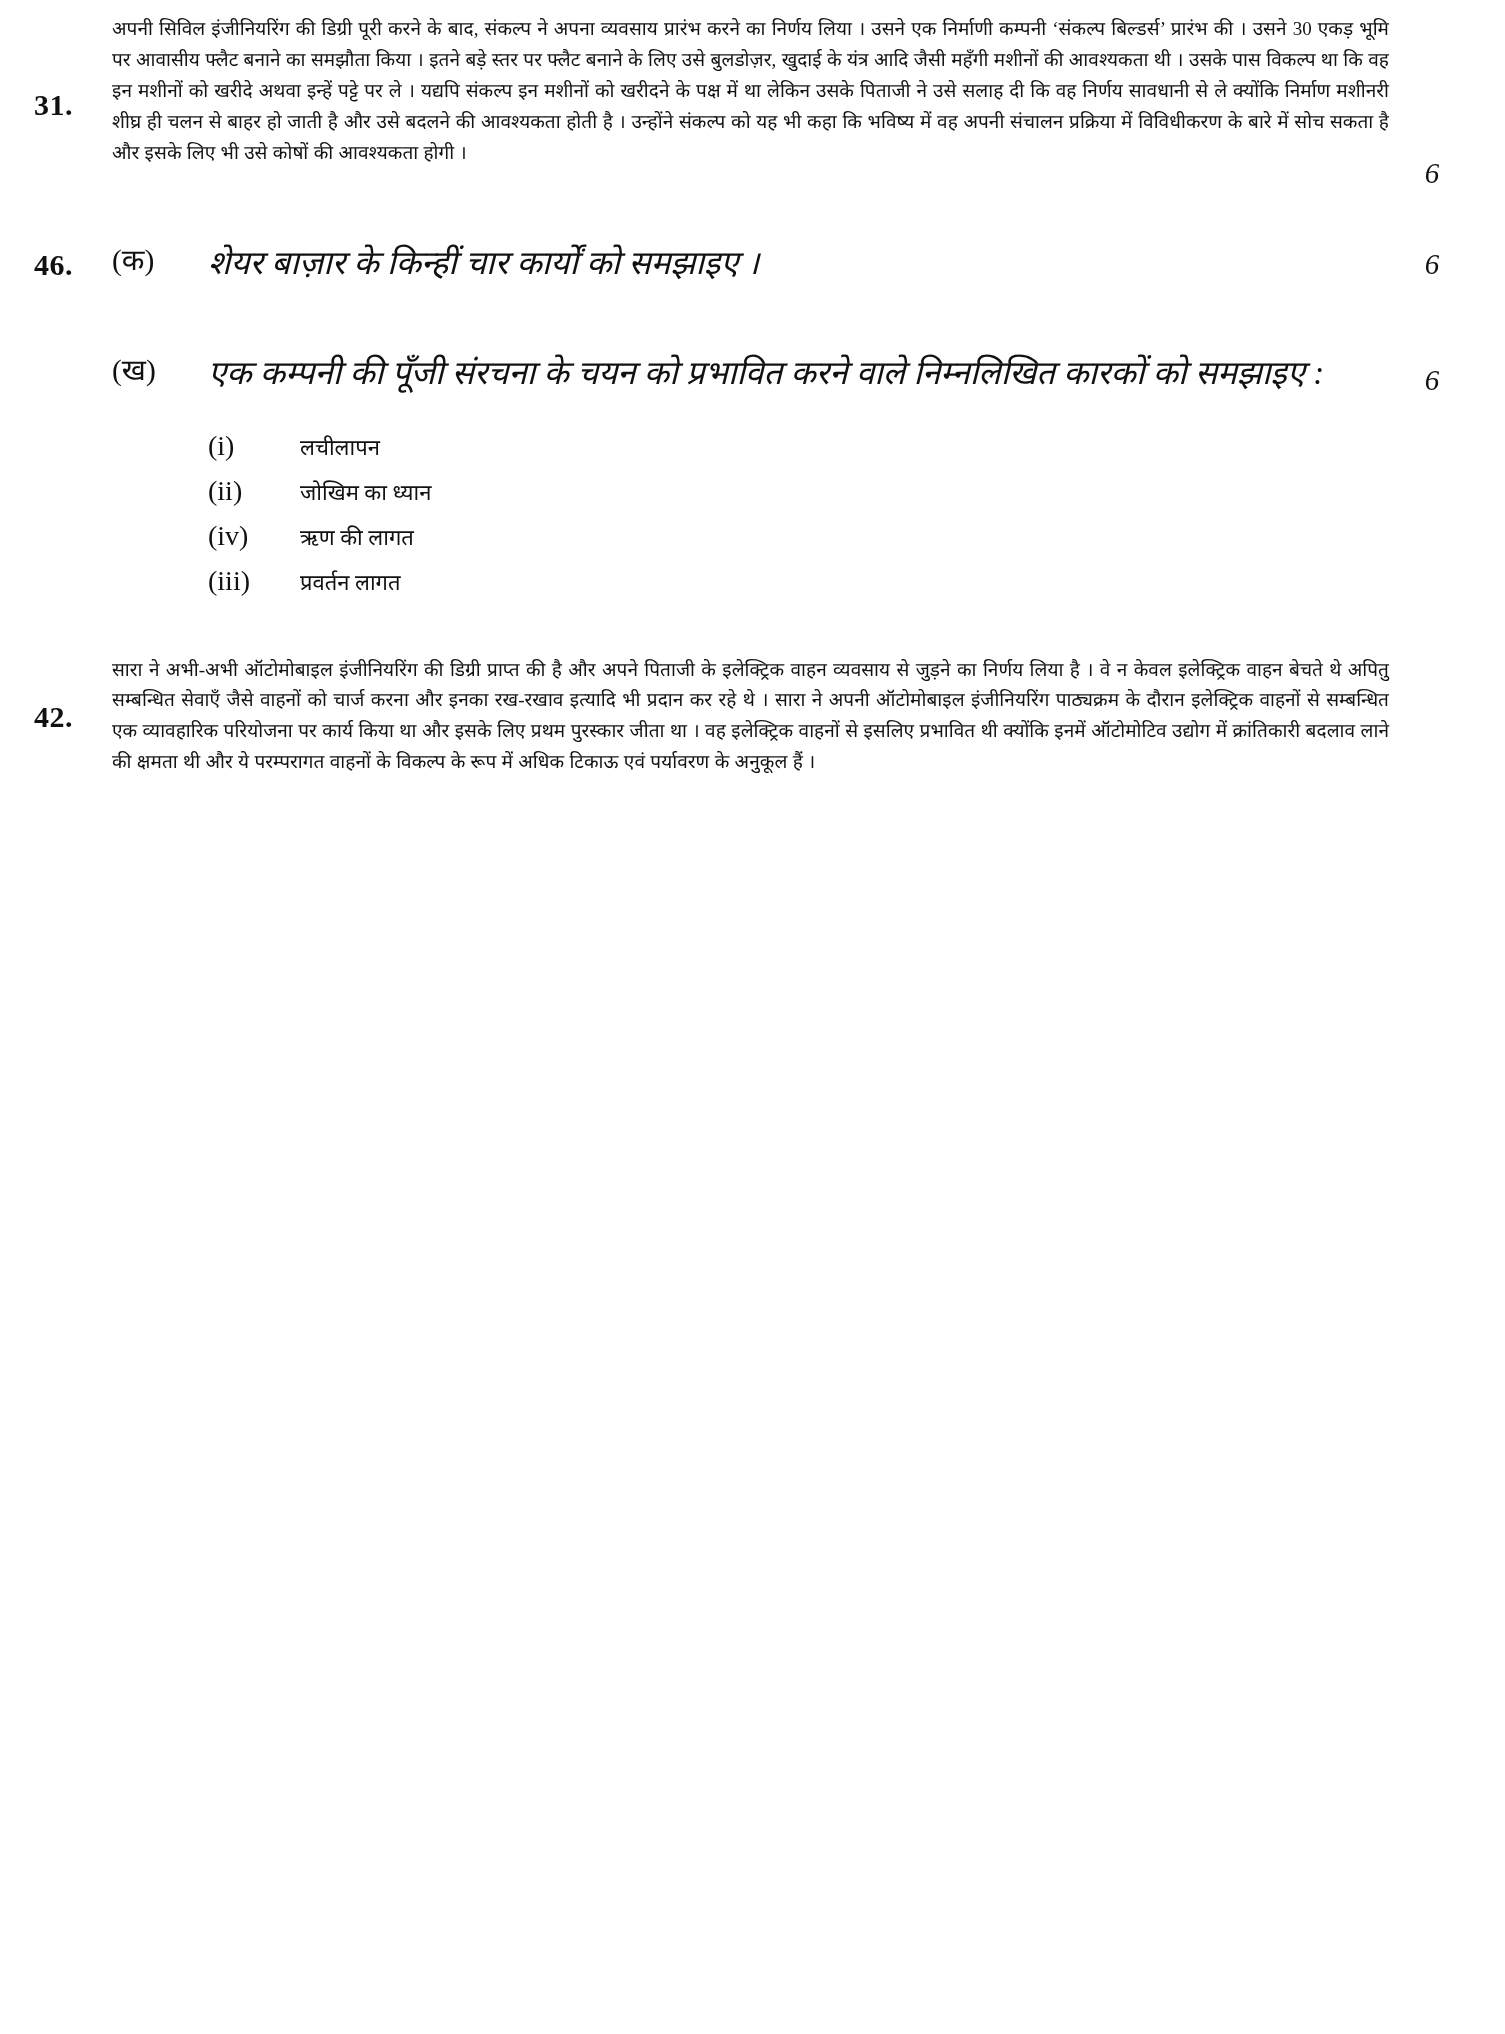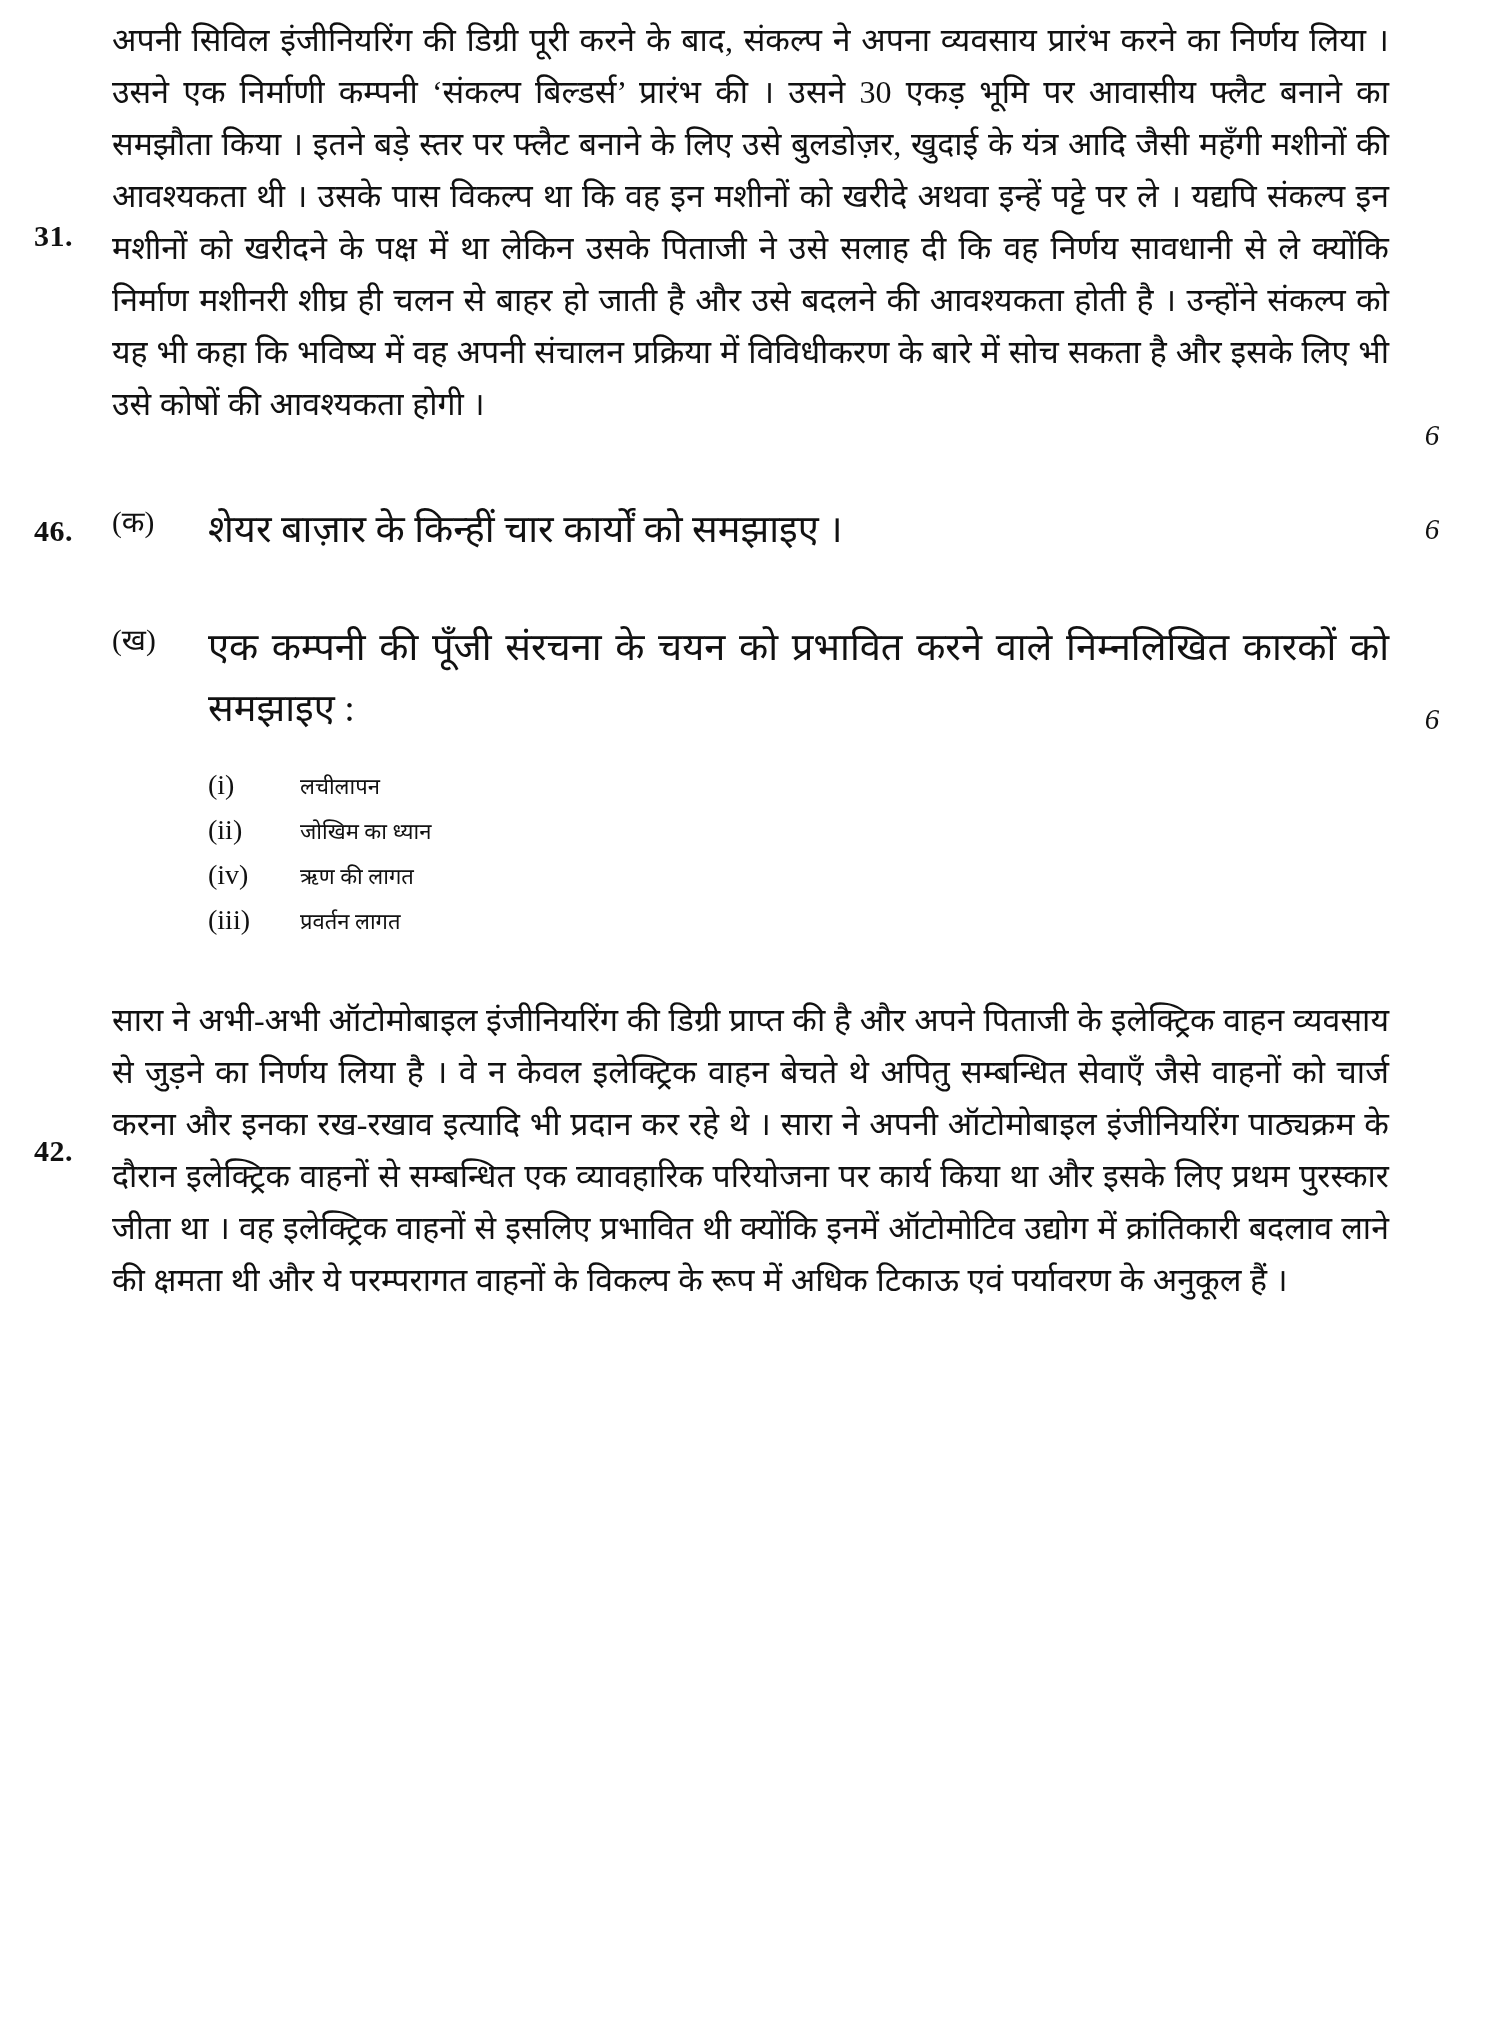--- a/index.html
+++ b/index.html
@@ -45,21 +45,21 @@
   .marks-col {
     flex: 0 0 86px;
     text-align: center;
     font-style: italic;
     font-size: 29px;
     line-height: 1.62;
   }
 
   
   .para {
-    font-size: 32px;
+    font-size: 19px;
     line-height: 1.625;
     text-align: justify;
     text-justify: inter-word;
     margin: 0;
     letter-spacing: .05px;
     word-spacing: .5px;
   }
   .spacer-26 { height: 26px; }
   .spacer-30 { height: 30px; }
   .spacer-40 { height: 40px; }
@@ -70,24 +70,25 @@
     display: flex;
     align-items: flex-start;
   }
   .sub-label {
     flex: 0 0 96px;
     font-size: 29.5px;
     line-height: 1.62;
   }
   .sub-text {
     flex: 1 1 auto;
-    font-size: 38px;
+    font-size: 33px;
     line-height: 1.625;
     text-align: justify;
     min-width: 0;
+    font-style: italic;
   }
   .sub-text.plain { text-align: left; }
 
   
   .athwa {
     text-align: center;
     font-size: 29.5px;
     line-height: 1.62;
     padding-right: 210px;
   }

